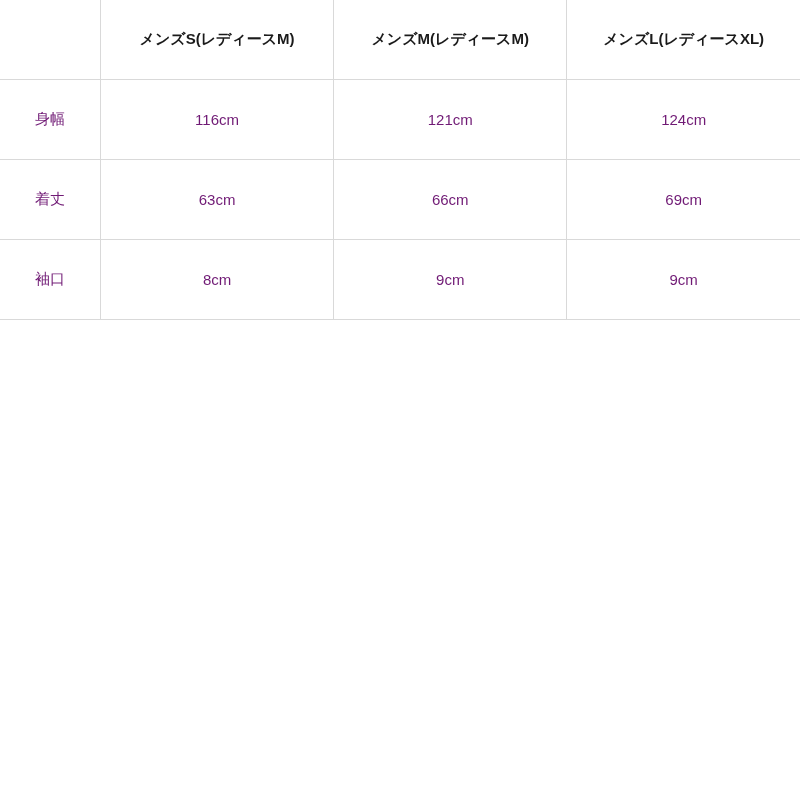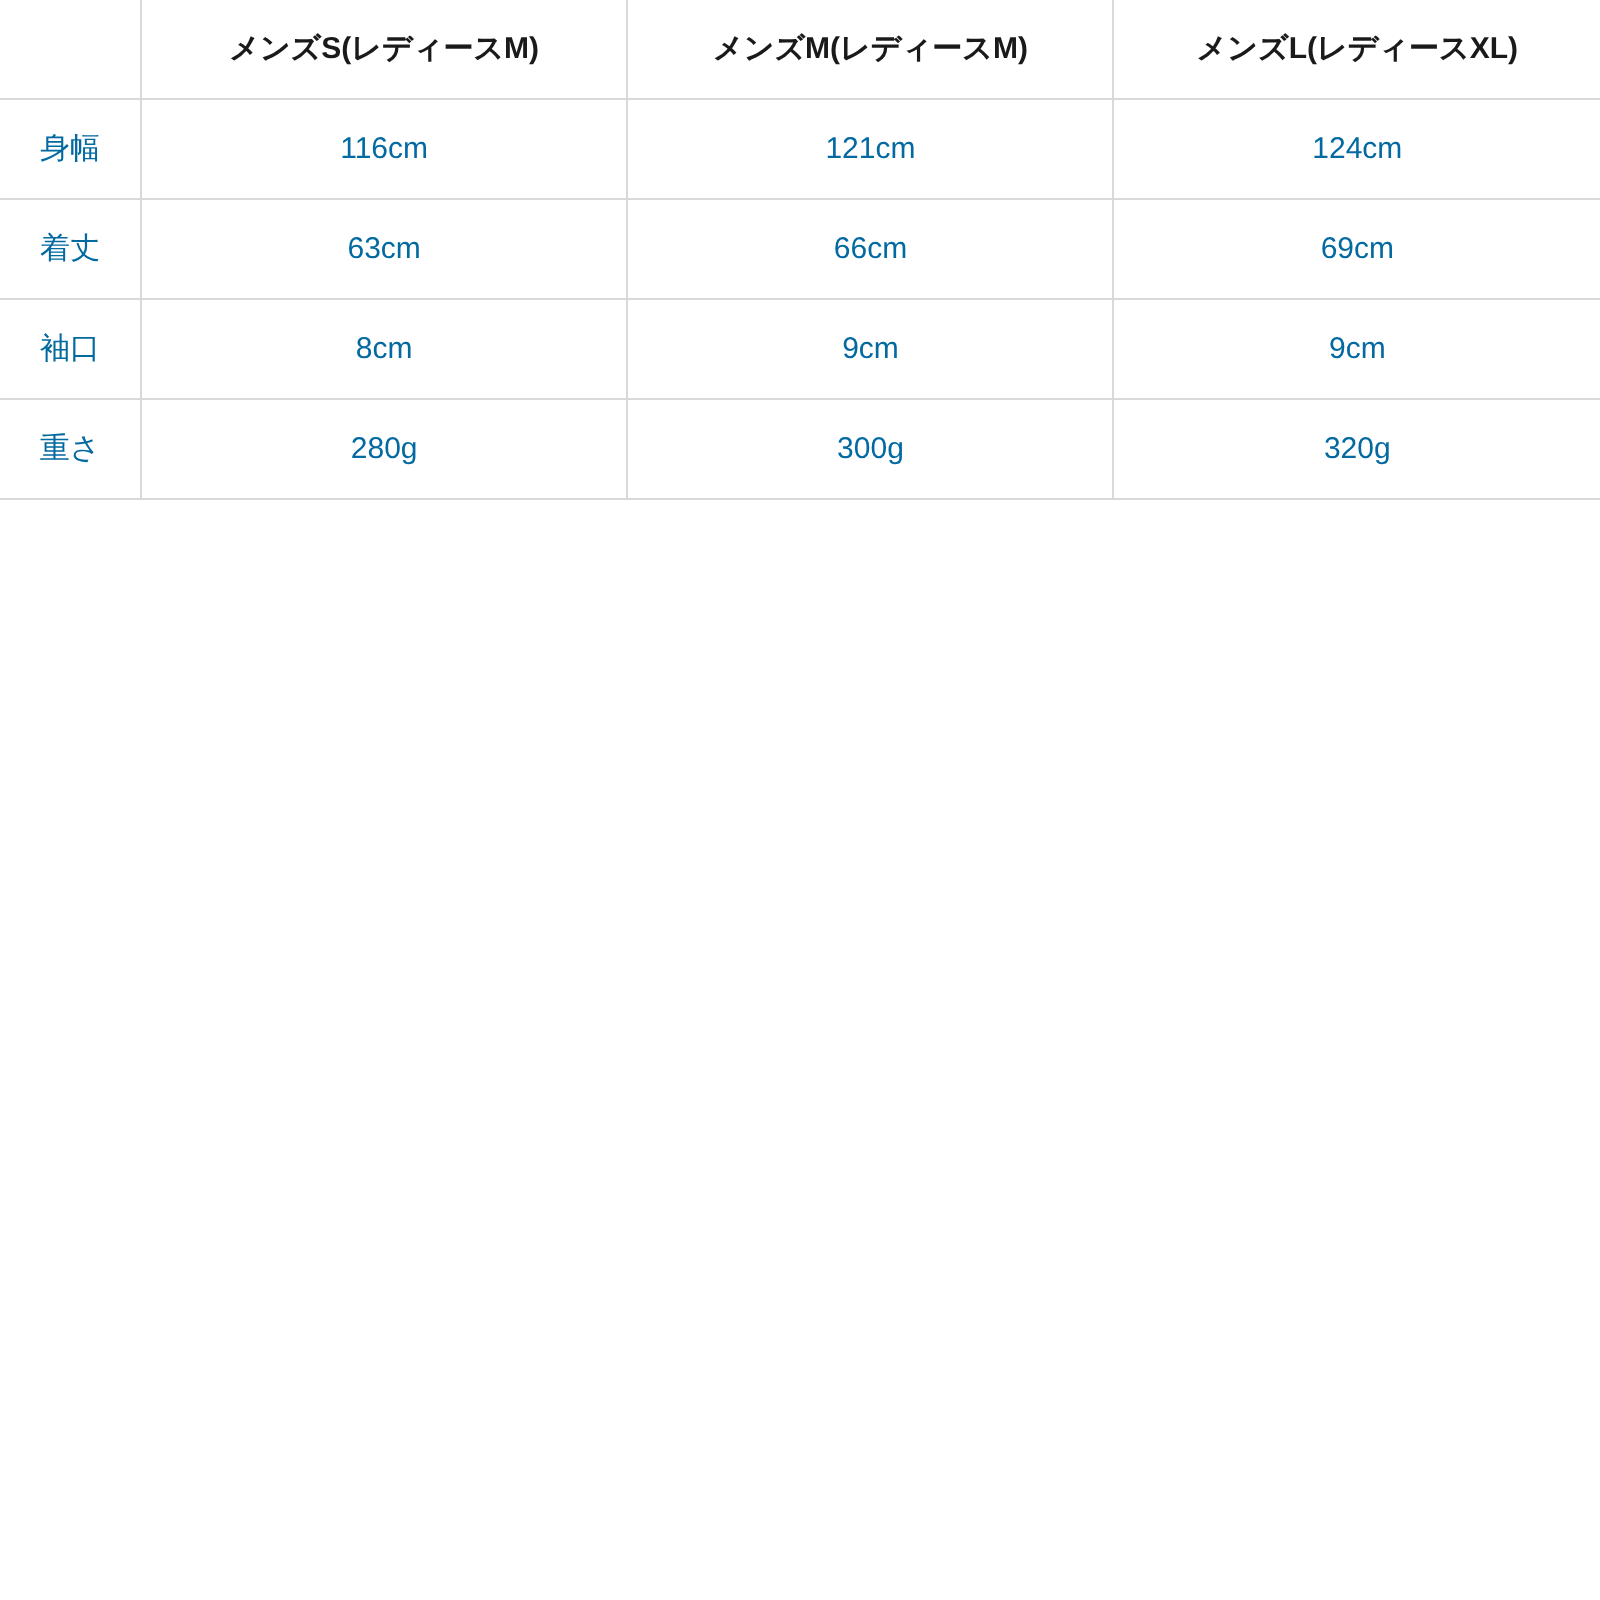--- a/index.html
+++ b/index.html
@@ -15,21 +15,21 @@
     color: #1a1a1a;
   }
   .size-table {
     border-collapse: collapse;
     table-layout: fixed;
     width: 800px;
   }
   .size-table td, .size-table th {
     border-bottom: 1px solid #d9d9d9;
     border-right: 1px solid #d9d9d9;
-    padding: 0;
+    padding: 15px;
     margin: 0;
     text-align: center;
     vertical-align: middle;
     font-weight: normal;
   }
   
   .size-table tr:first-child th:first-child {
     border-bottom: 1px solid #d9d9d9;
     border-right: 1px solid #d9d9d9;
   }
@@ -46,21 +46,21 @@
   .head-row th {
     height: 49px;
     font-size: 15px;
     font-weight: bold;
     letter-spacing: 0px;
     color: #1a1a1a;
   }
   .body-row td {
     height: 49px;
     font-size: 15px;
-    color: #0369a1;
+    color: #701a75;
   }
   .row-label {
     font-size: 15px;
     color: #1a1a1a;
     text-align: center;
   }
   .spacer {
     width: 800px;
     height: 505px;
     background: #ffffff;
@@ -93,22 +93,16 @@
     </tr>
 
 
     <tr class="body-row">
       <td class="col-head row-label">袖口</td>
       <td>8cm</td>
       <td>9cm</td>
       <td>9cm</td>
     </tr>
 
-    <tr class="body-row">
-      <td class="col-head row-label">重さ</td>
-      <td>280g</td>
-      <td>300g</td>
-      <td>320g</td>
-    </tr>
   </tbody>
 </table>
 
 <div class="spacer"></div>
 
 </body></html>

